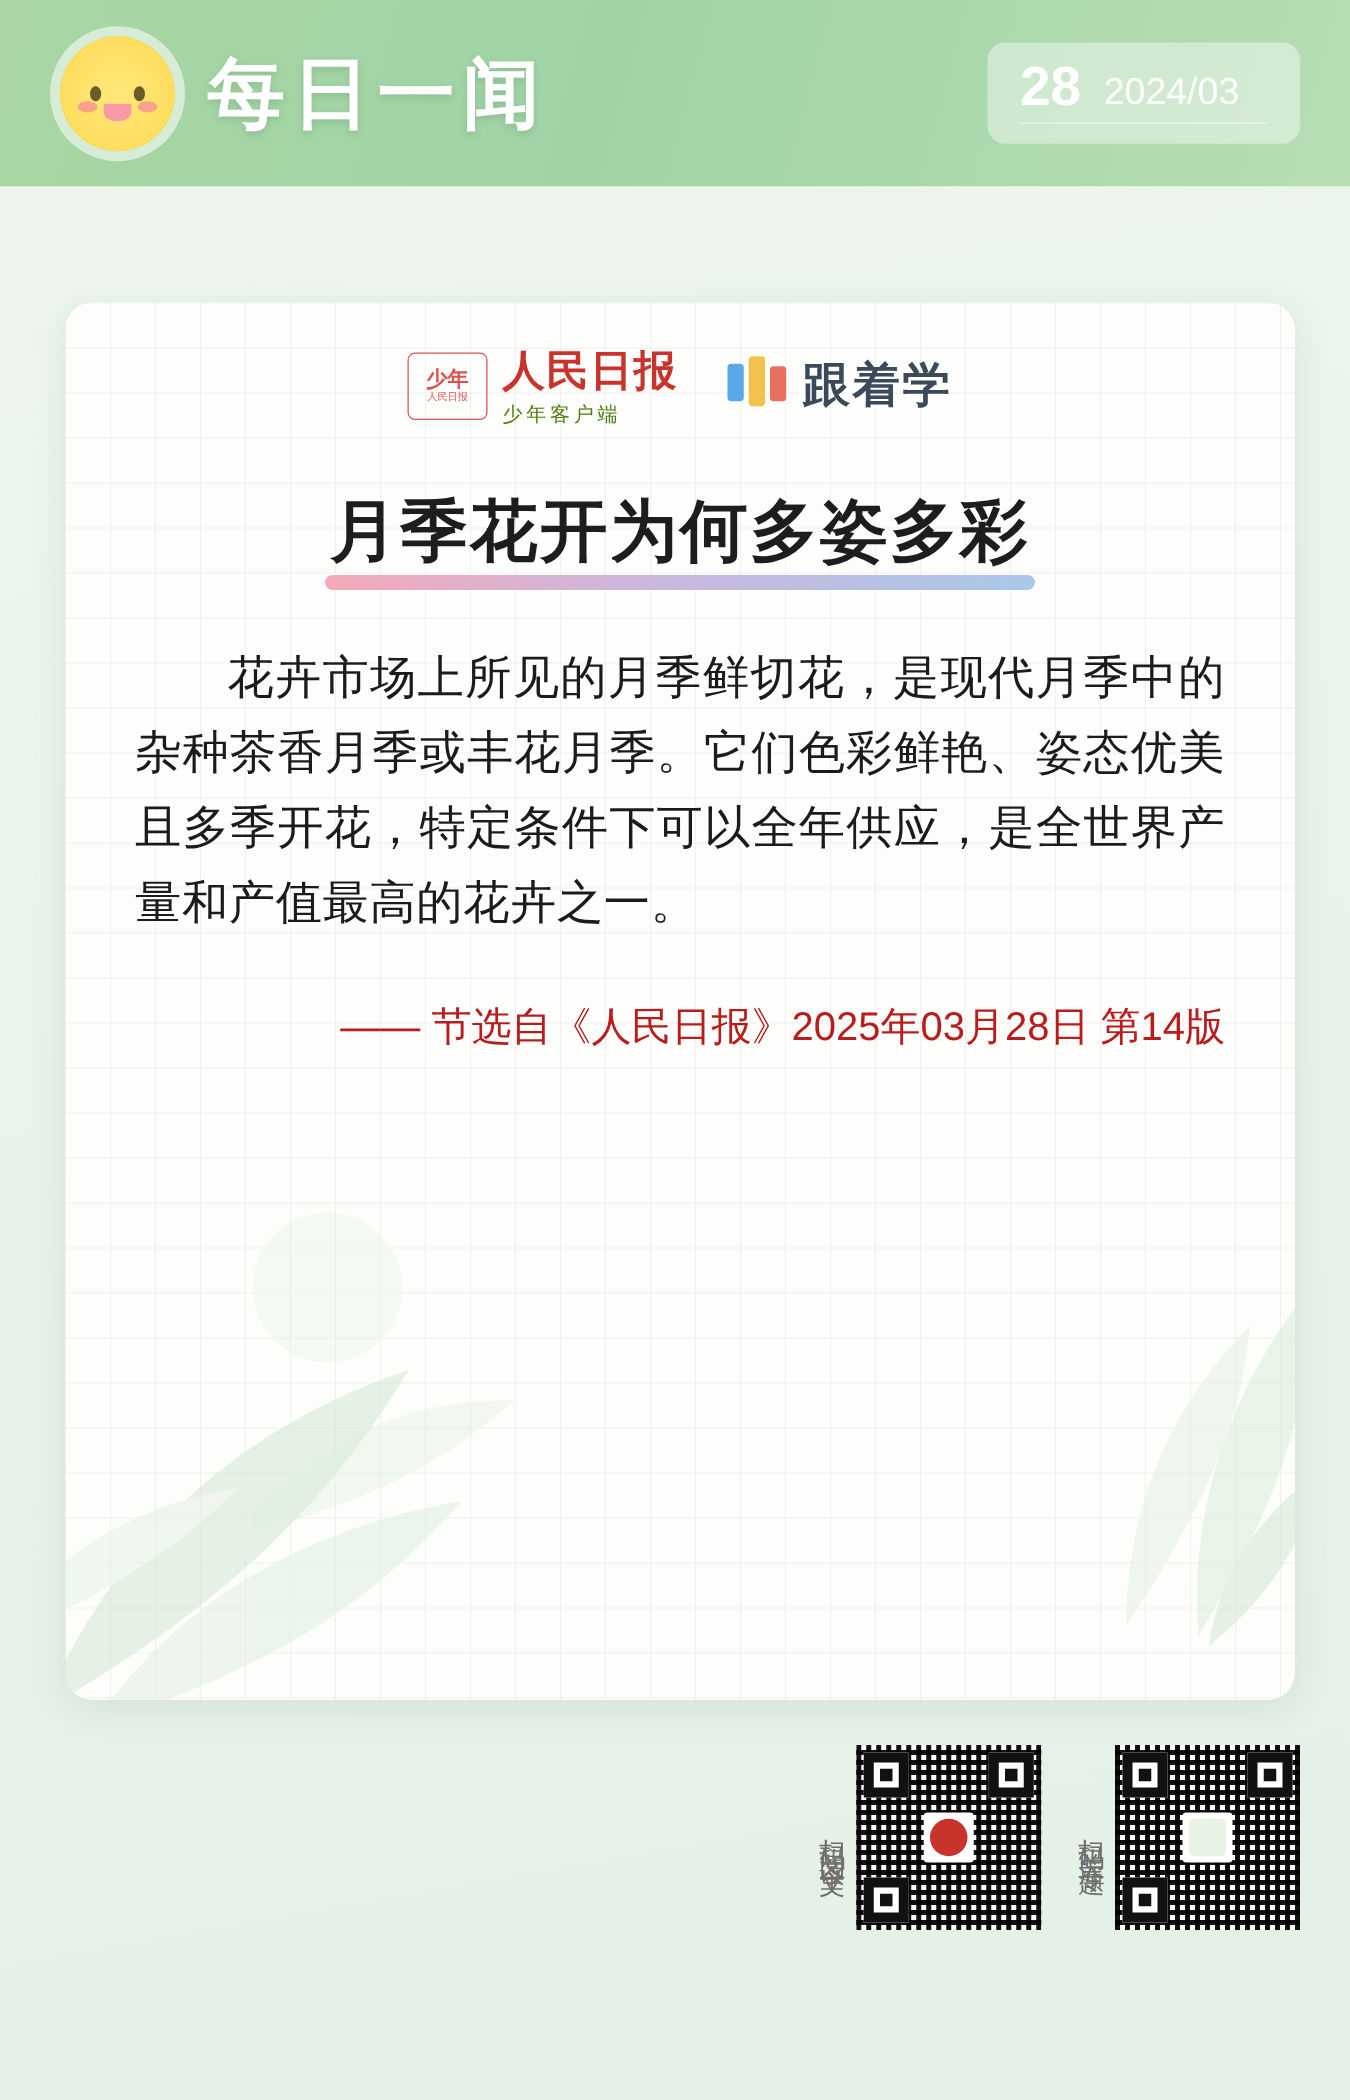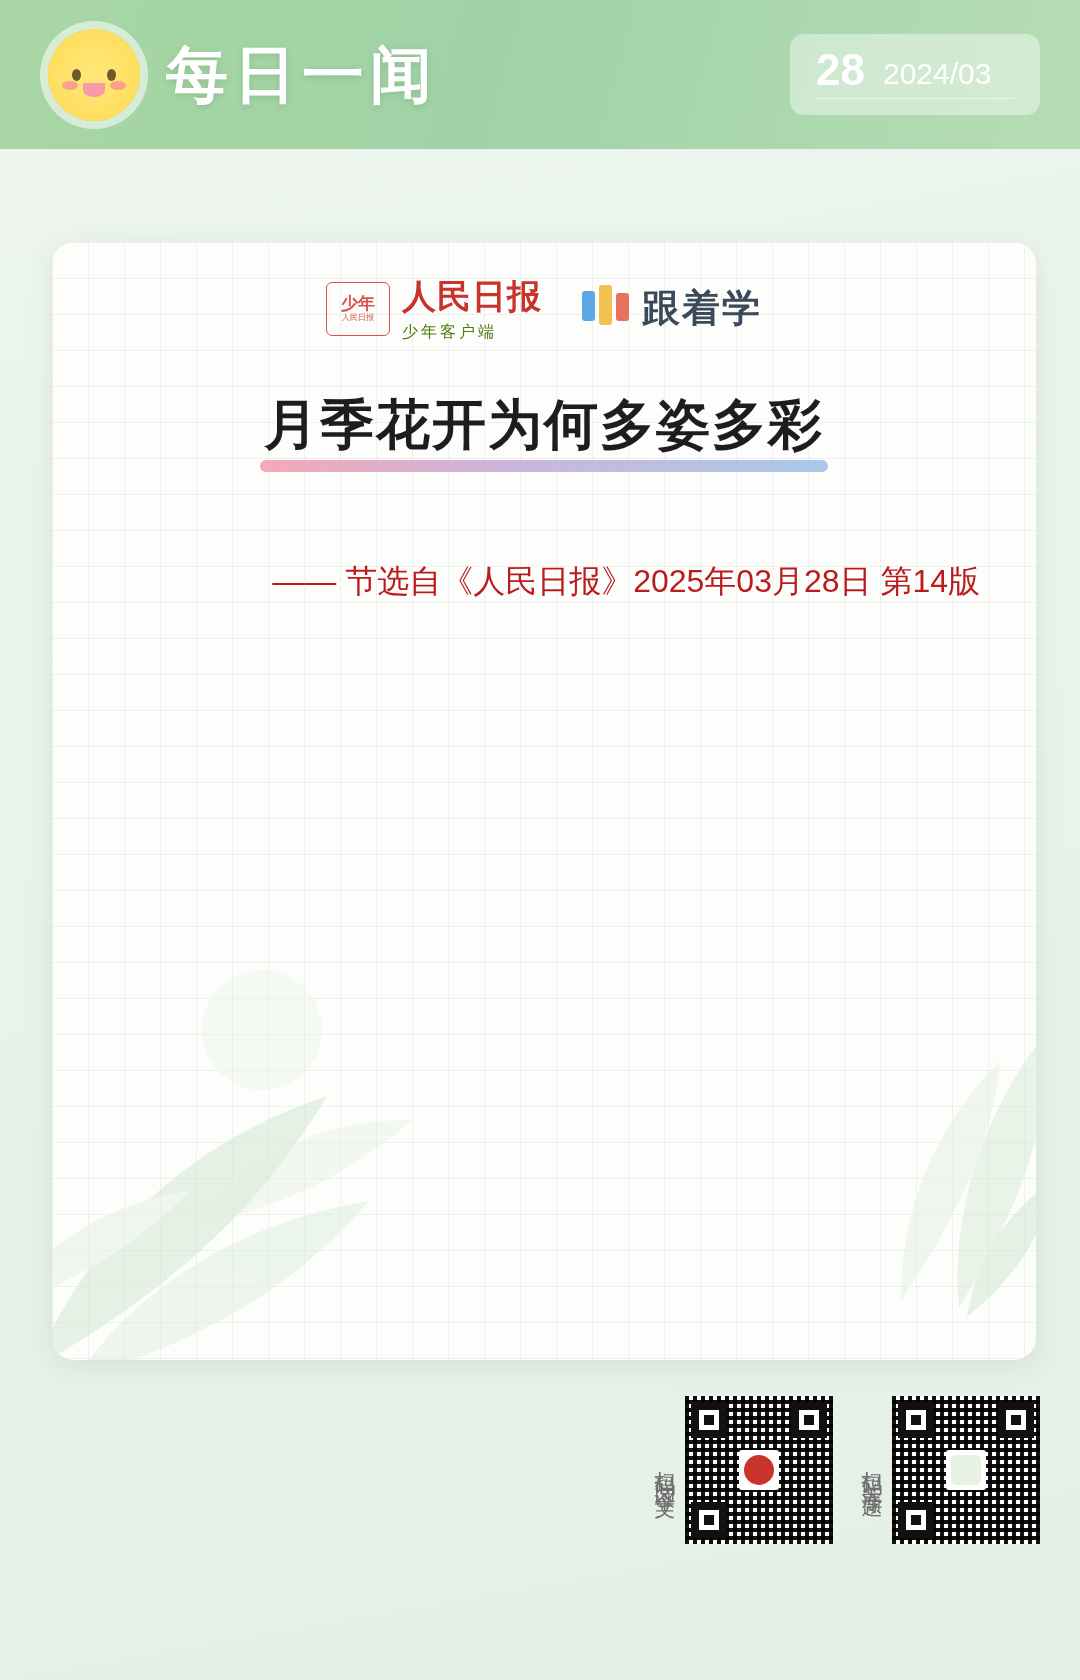--- a/index.html
+++ b/index.html
@@ -328,20 +328,21 @@
       </div>
       <div class="gz-text">跟着学</div>
     </div>
   </div>
 
   <div class="headline-wrap">
     <div class="headline">月季花开为何多姿多彩</div>
   </div>
 
   <div class="article">
+    <p>花卉市场上所见的月季鲜切花，是现代月季中的杂种茶香月季或丰花月季。它们色彩鲜艳、姿态优美且多季开花，特定条件下可以全年供应，是全世界产量和产值最高的花卉之一。</p>
   </div>
 
   <div class="source">—— 节选自《人民日报》2025年03月28日  第14版</div>
 </div>
 
 <div class="qr-area">
 
   <div class="qr-block">
     <div class="qr-label">扫码阅读全文</div>
     <div class="qr-img">

